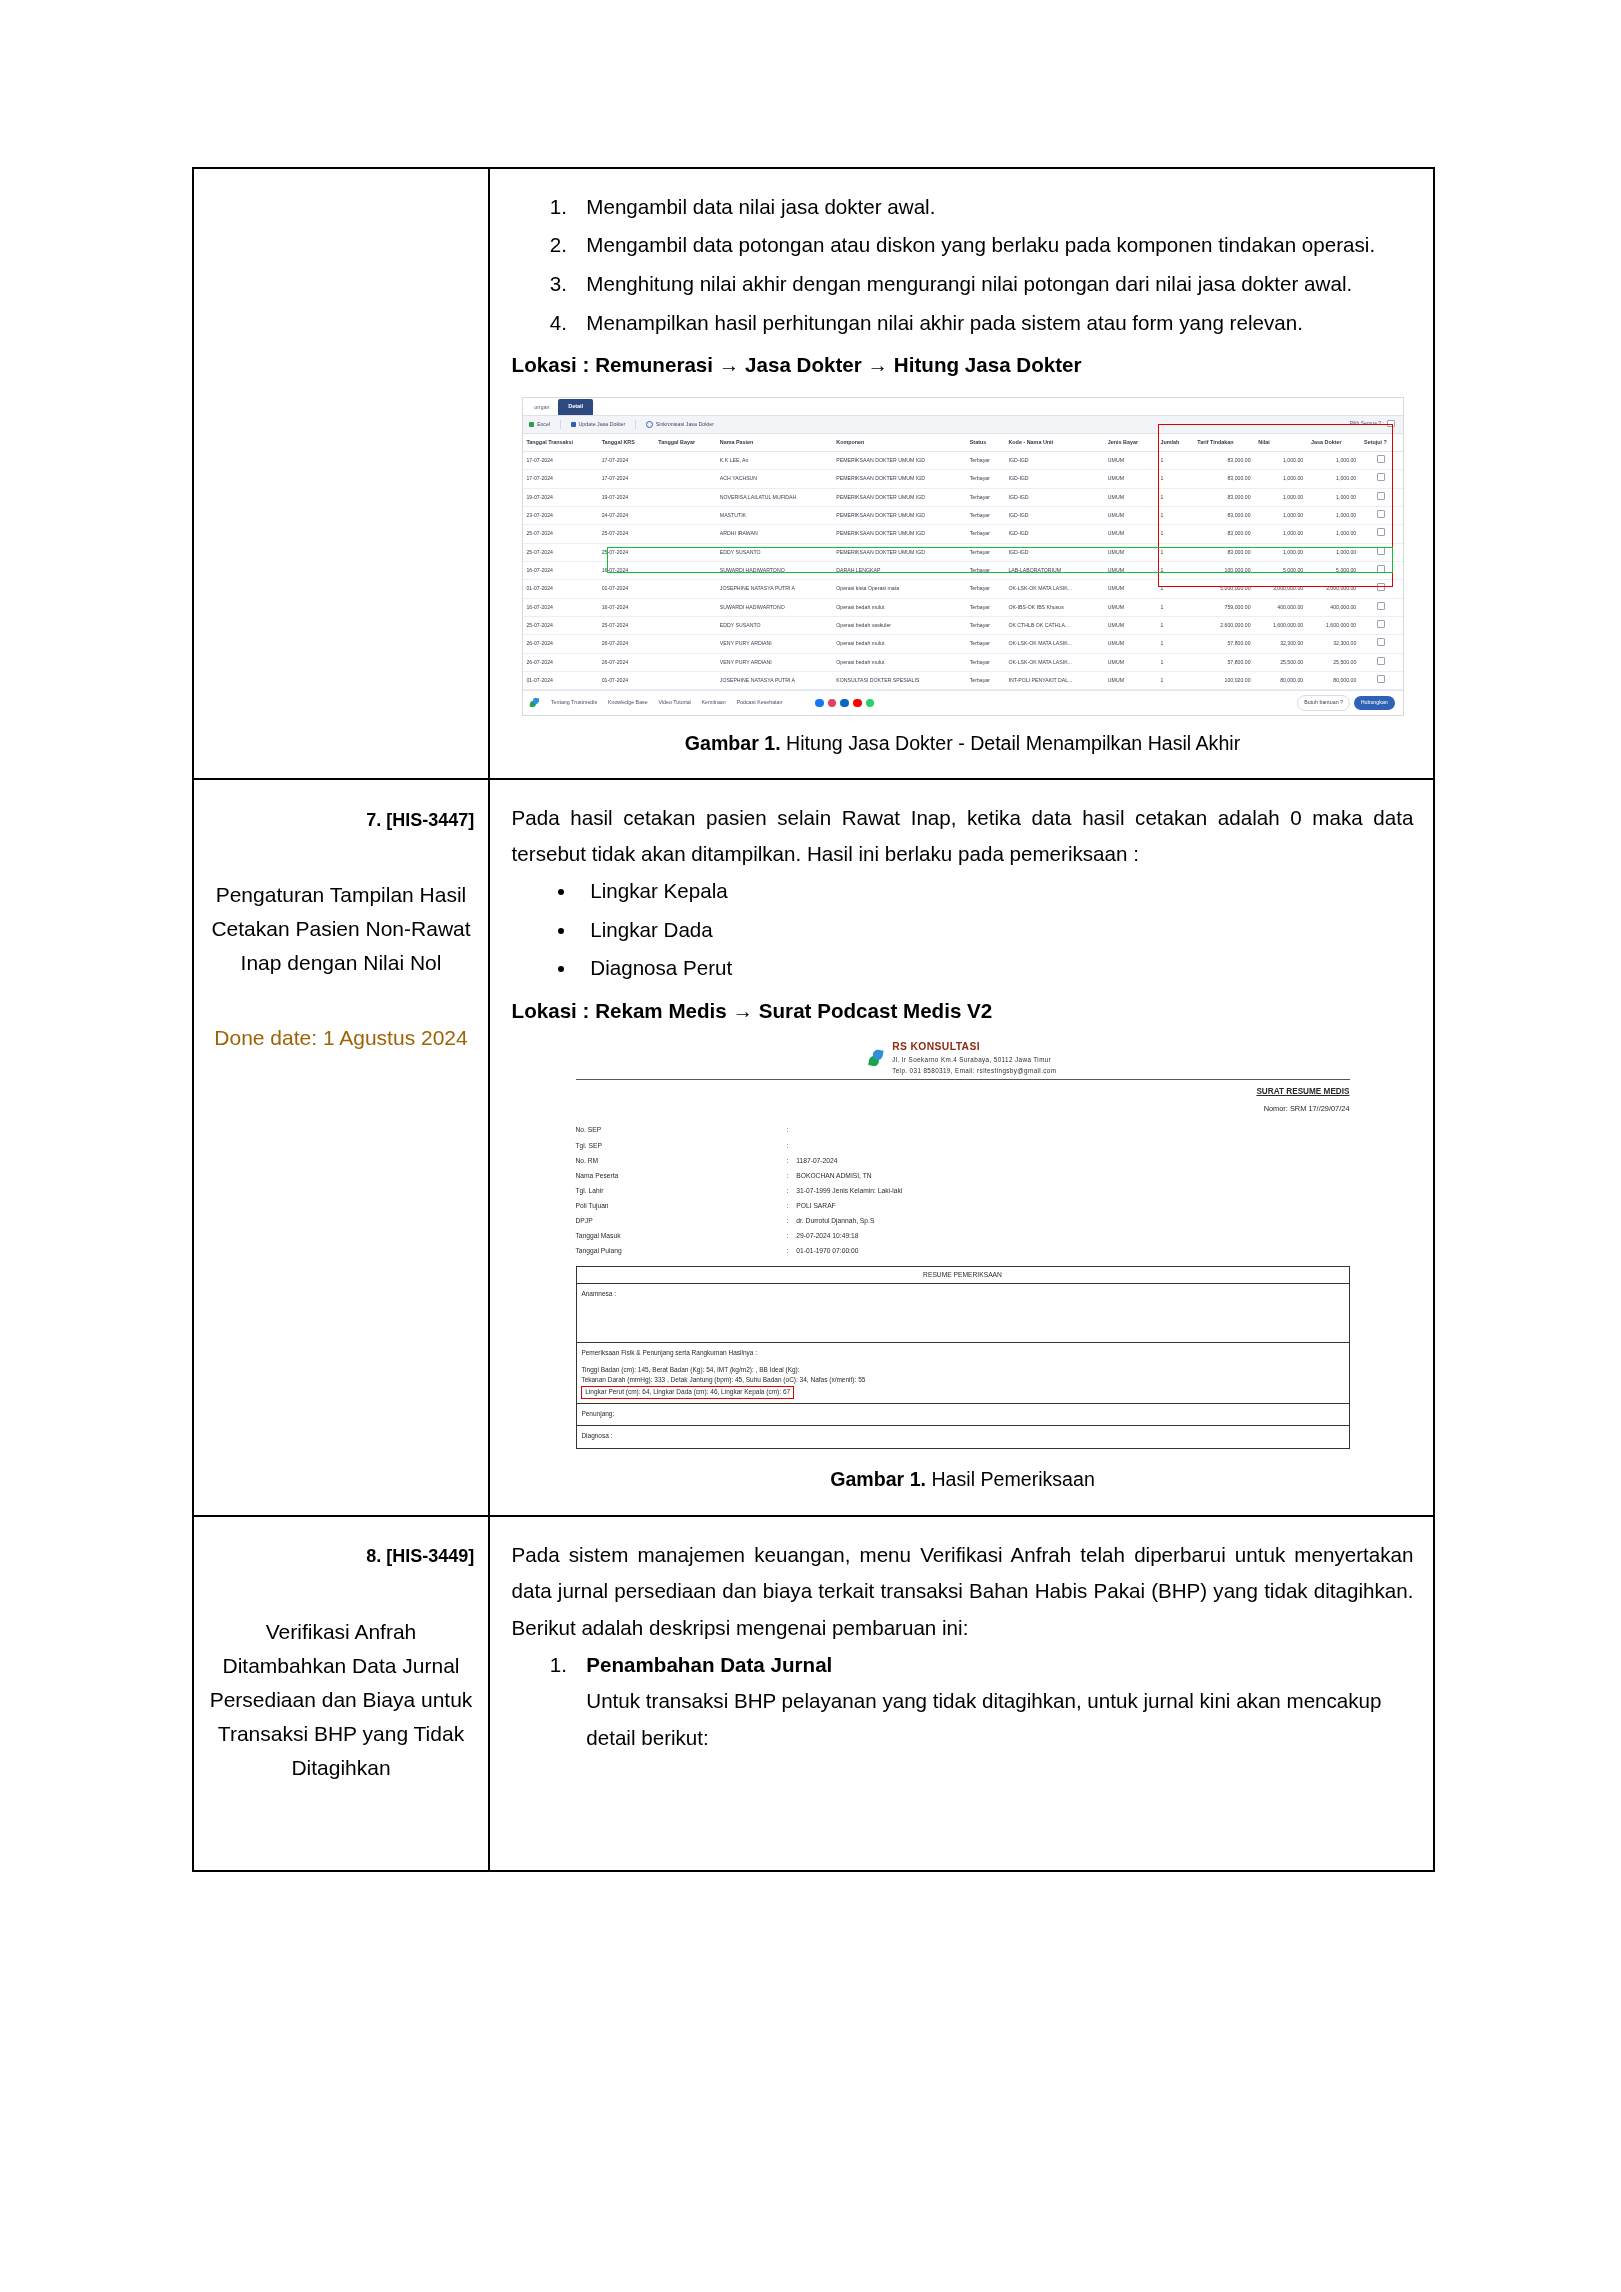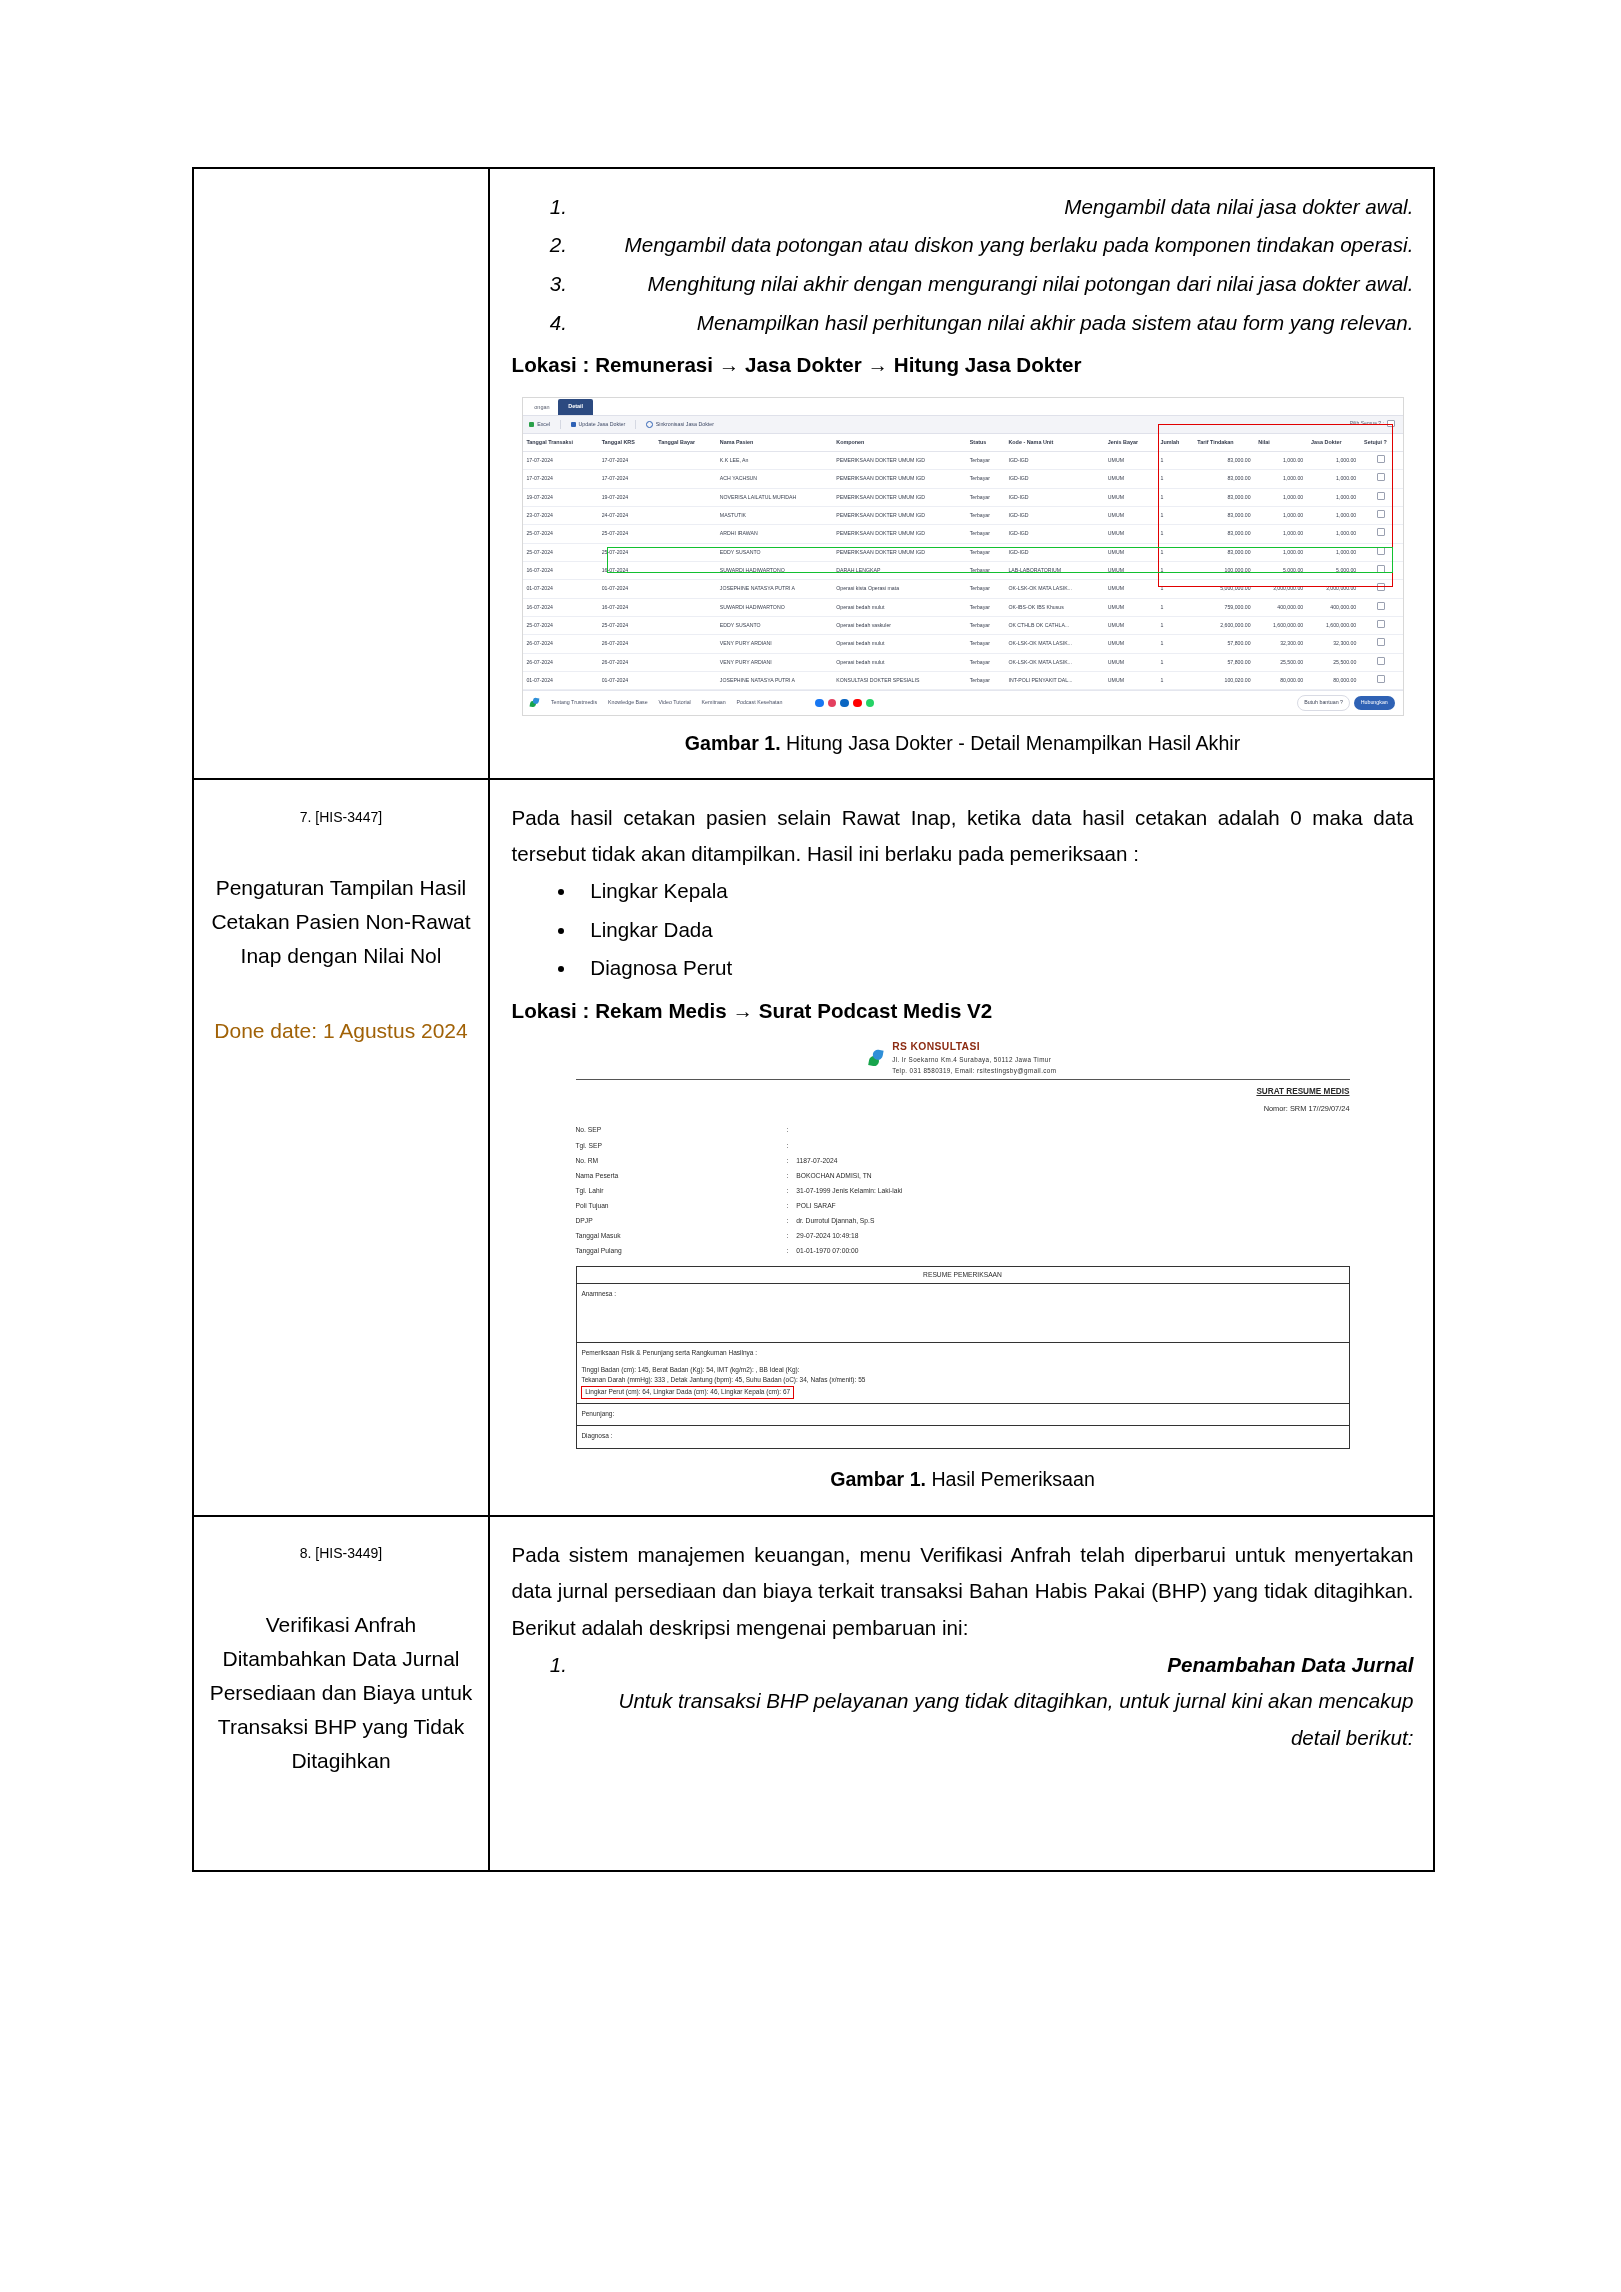--- a/index.html
+++ b/index.html
@@ -37,43 +37,43 @@
   td.col-left { width: 294px; }
   td.col-right { width: 943px; }
 
   .left-inner {
     padding: 25.5px 13.7px 25.5px 13.7px;
     text-align: center;
     font-size: 21px;
     line-height: 1.62;
   }
   .left-title {
-    font-weight: normal;
-    font-size: 14px;
+    font-weight: bold;
+    font-size: 18px;
     margin-bottom: 43px;
+    text-align: right;
   }
   .left-desc { margin-bottom: 41px; }
   .left-done { color: #a16207; }
 
   .right-inner {
     padding: 19.6px 19.6px 17.6px 21.6px;
     font-size: 20.6px;
     line-height: 1.78;
   }
 
   ol.num-list {
     margin: 0 0 0 0;
     padding-left: 61px;
     list-style-position: outside;
   }
   ol.num-list > li {
     margin: 0 0 2px 0;
     padding-left: 13.7px;
-    text-align: right;
-    font-style: italic;
+    text-align: left;
   }
   ul.bullet-list {
     margin: 0;
     padding-left: 65px;
     list-style-type: disc;
   }
   ul.bullet-list > li {
     padding-left: 13.7px;
     margin-bottom: 2px;
   }

